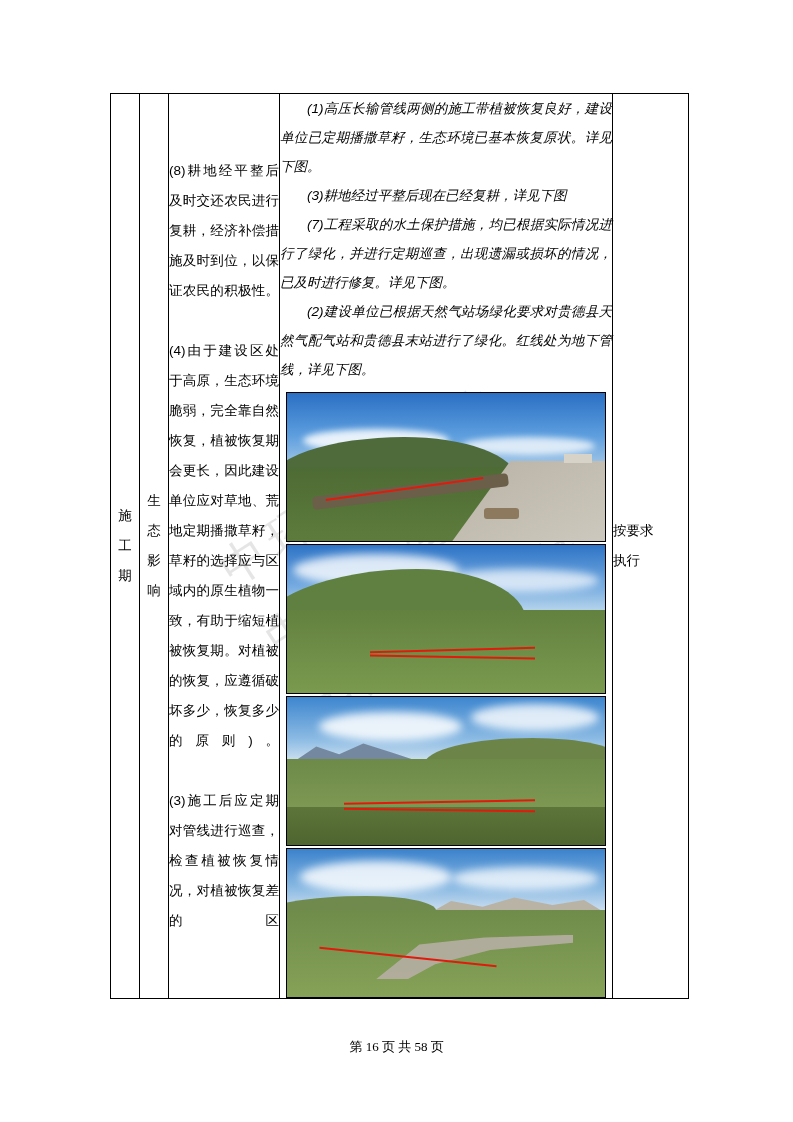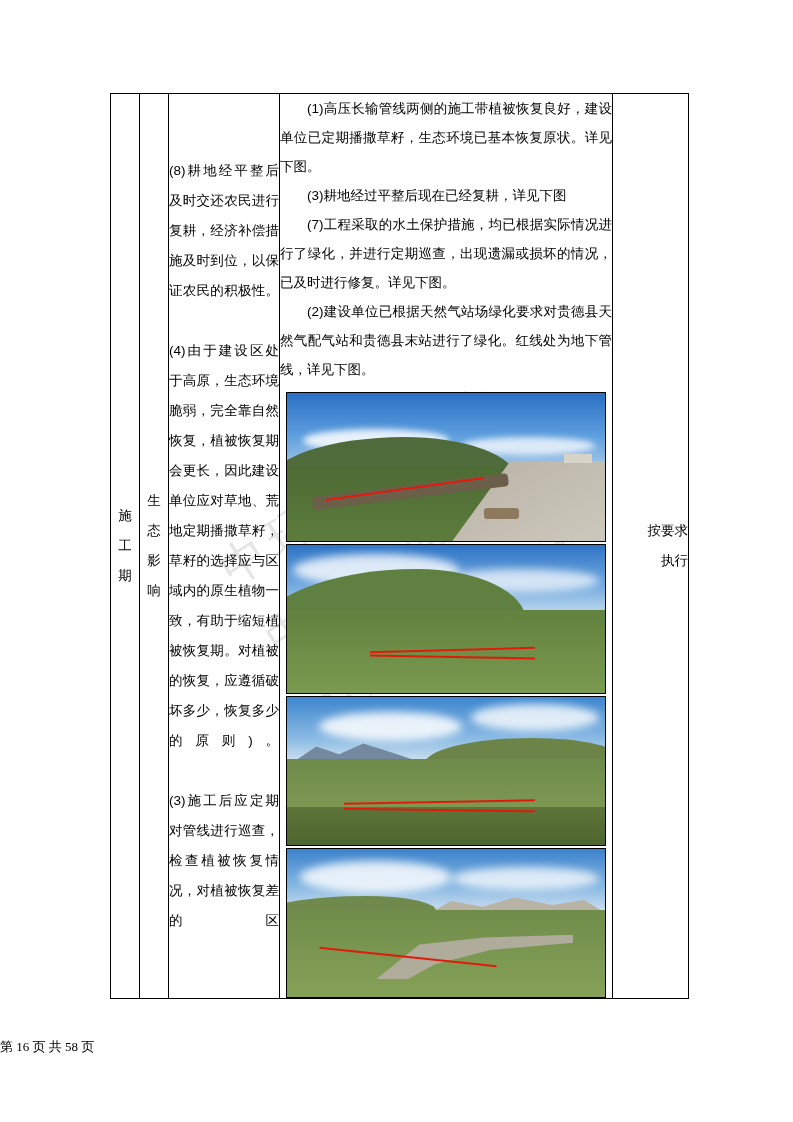--- a/index.html
+++ b/index.html
@@ -65,33 +65,34 @@
   .cell-c p {
     margin: 0 0 0 0;
   }
   .cell-c p.gap {
     margin-top: 30px;
   }
 
   .cell-d {
     vertical-align: top;
     padding: 6px 6px 6px 6px;
+    font-style: italic;
   }
   .cell-d p {
     margin: 0;
     font-size: 13.5px;
     line-height: 29px;
     text-indent: 27px;
     text-align: justify;
   }
 
   .cell-e {
     font-size: 13.5px;
     line-height: 30px;
-    text-align: right;
+    text-align: left;
     vertical-align: middle;
   }
   .cell-e span { display: block; }
 
   .photos {
     margin-top: 8px;
   }
   .photo {
     width: 318px;
     height: 148px;
@@ -272,21 +273,21 @@
     pointer-events: none;
     white-space: nowrap;
     line-height: 84px;
   }
 
   .footer {
     position: absolute;
     left: 0;
     top: 1038px;
     width: 793px;
-    text-align: left;
+    text-align: center;
     font-size: 13px;
     font-family: "Liberation Serif", serif;
   }
 </style>
 </head>
 <body>
 
 <div class="page">
 
   <div class="watermark">

